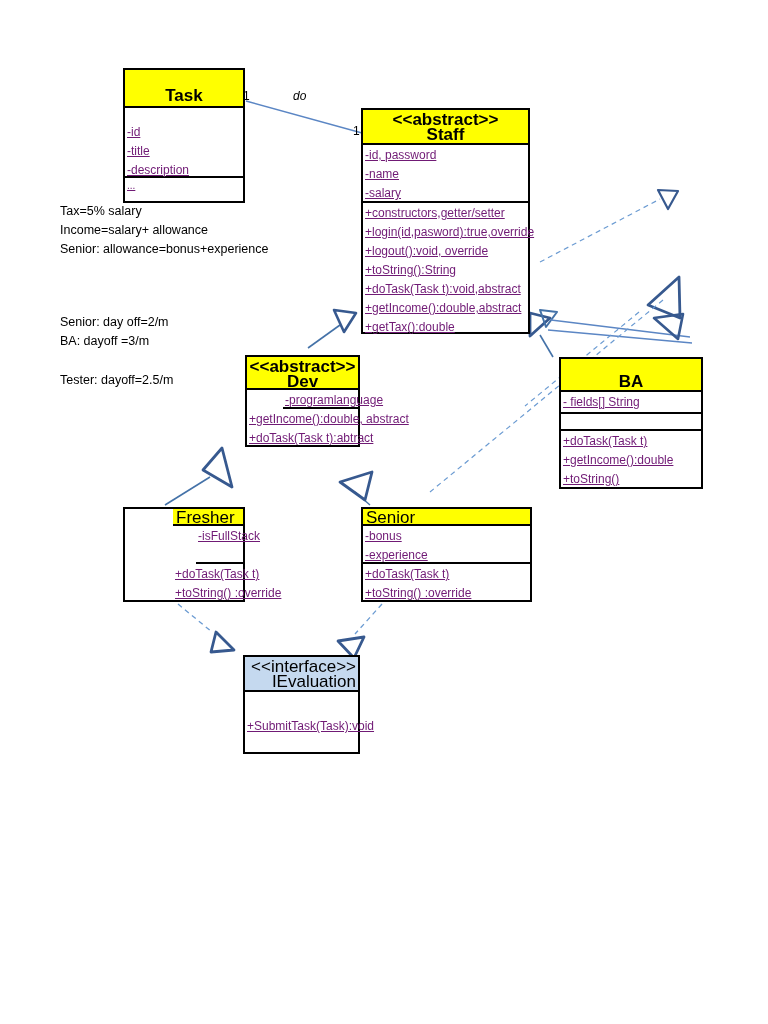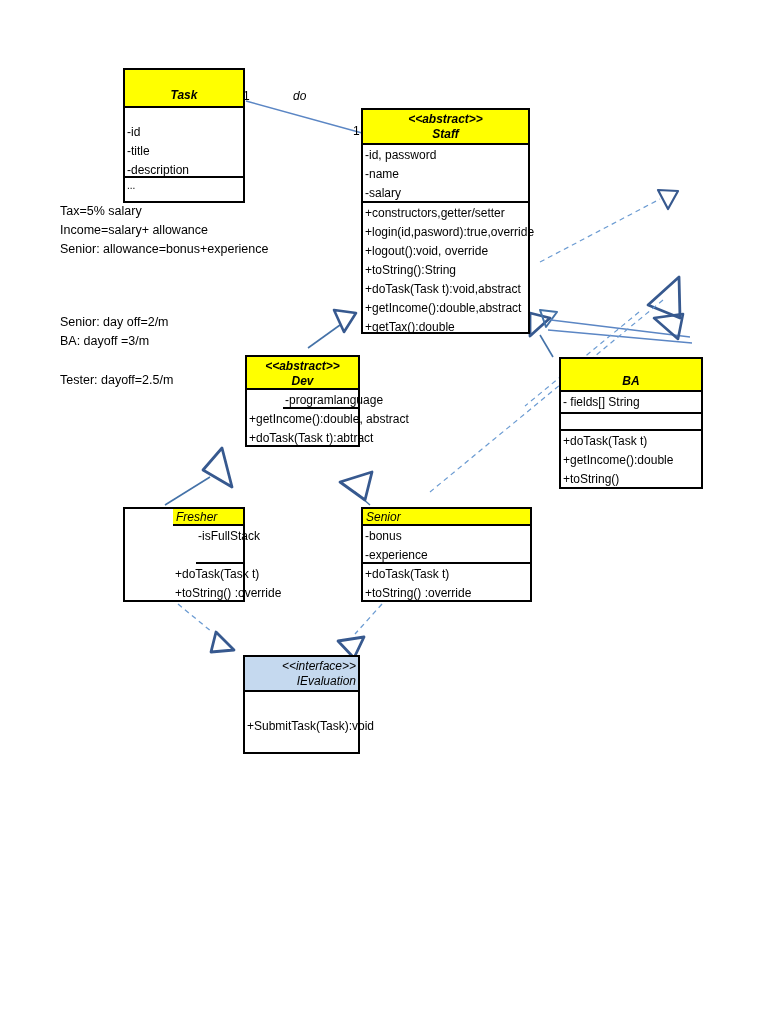--- a/index.html
+++ b/index.html
@@ -36,27 +36,26 @@
     position: absolute;
     border: 2px solid #000000;
     background: #ffffff;
     box-sizing: border-box;
   }
   .uml-header {
     background: #ffff00;
     border-bottom: 2px solid #000000;
     box-sizing: border-box;
     text-align: center;
-    font-size: 12px;
+    font-size: 17px;
     font-weight: bold;
     color: #000000;
     line-height: 15px;
     padding: 2px 2px 2px 2px;
     white-space: nowrap;
-    font-style: italic;
   }
   .uml-header.left {
     text-align: left;
     padding-left: 3px;
   }
   .uml-header.iface {
     background: #c5d9ef;
     text-align: right;
     padding-left: 3px;
     font-weight: normal;
@@ -65,22 +64,23 @@
     box-sizing: border-box;
     border-bottom: 2px solid #000000;
     padding: 1px 0 1px 2px;
   }
   .uml-compartment.last {
     border-bottom: none;
   }
   .uml-row {
     font-size: 12px;
     line-height: 19px;
-    color: #000000;
-    white-space: nowrap;
+    color: #701a75;
+    white-space: nowrap;
+    text-decoration: underline;
   }
   .uml-row.blank {
     color: transparent;
   }
 
   
   .note-line {
     position: absolute;
     font-size: 12.5px;
     line-height: 19px;

